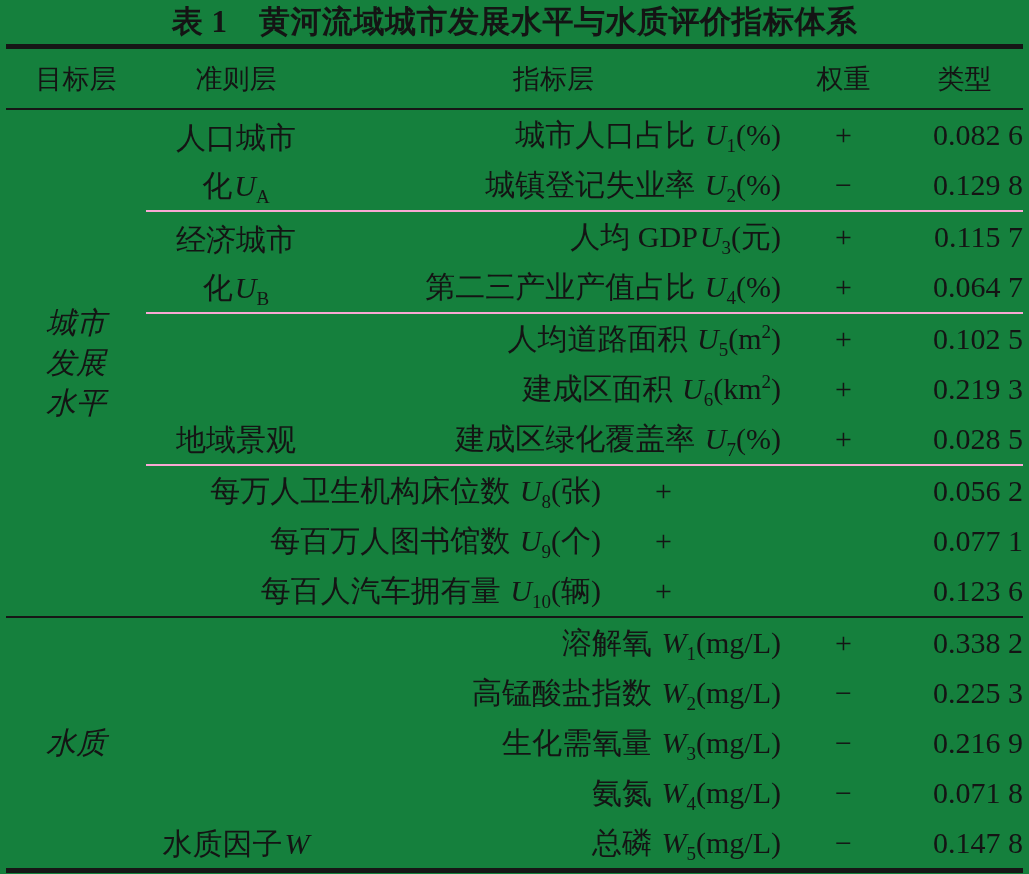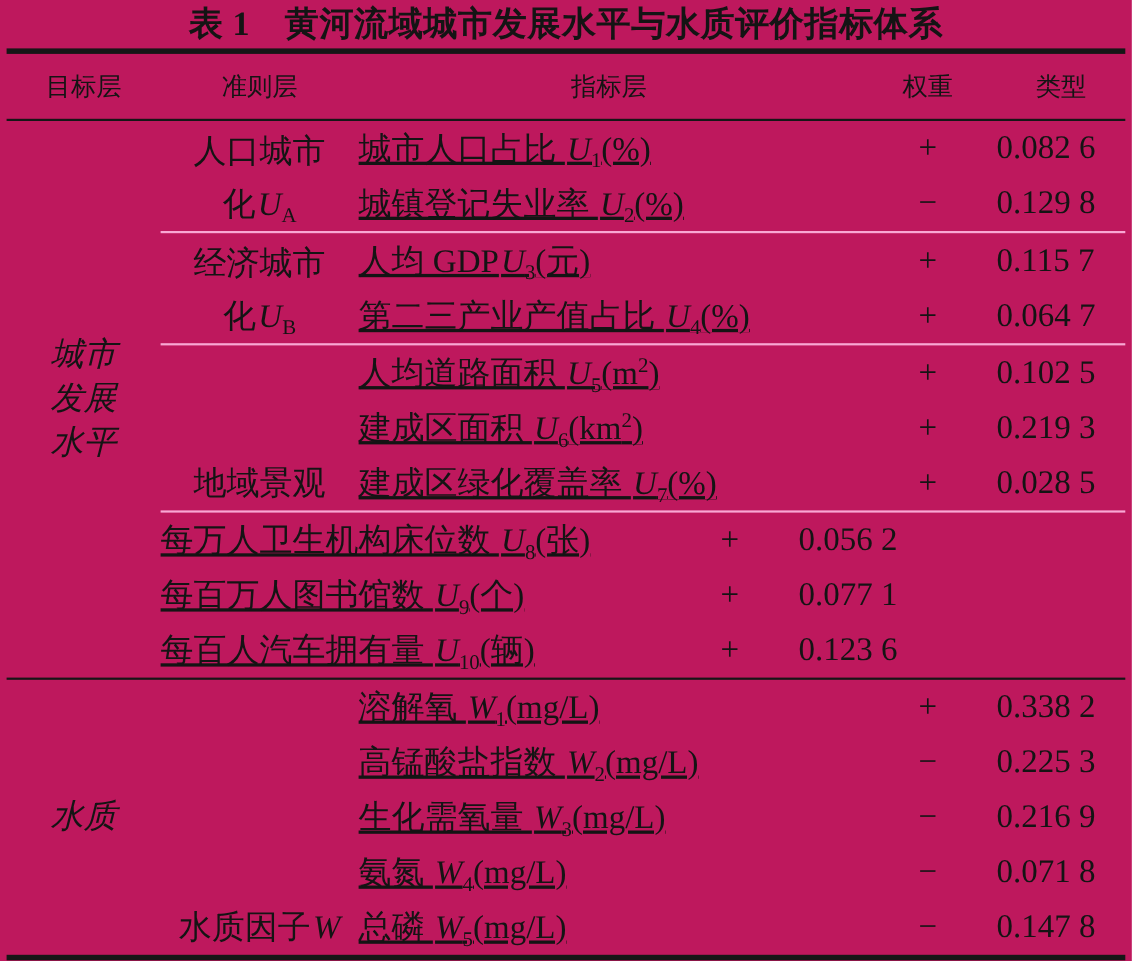--- a/index.html
+++ b/index.html
@@ -1,30 +1,30 @@
 <!DOCTYPE html>
 <html><head>
 <meta charset="utf-8">
 <style>
   html, body { margin: 0; padding: 0; background: #ffffff; }
   .page {
-    width: 1029px; height: 874px; background: #be185d; color: #141414;
+    width: 1029px; height: 874px; background: #15803d; color: #141414;
     font-family: "Liberation Serif", "DejaVu Serif", serif;
     box-sizing: border-box; padding: 0 6px; overflow: hidden;
   }
   .title {
     height: 44px; display: flex; align-items: center; justify-content: center;
     font-size: 31px; font-weight: 700; letter-spacing: 0.5px;
   }
   .rule-thick { height: 5px; background: #161616; }
   .header-row {
     display: grid; grid-template-columns: 140px 180px 455px 125px 1fr;
     height: 59px; align-items: center; border-bottom: 2px solid #161616;
   }
-  .hcell { text-align: center; font-size: 23px; }
+  .hcell { text-align: center; font-size: 27px; }
   .sec { display: flex; }
   .sec2 { border-top: 2px solid #161616; }
   .target-cell {
     width: 140px; display: flex; flex-direction: column;
     justify-content: center; align-items: center;
     font-size: 30px; line-height: 40px; font-style: italic;
   }
   .groups { flex: 1; display: flex; flex-direction: column; }
   .group { display: flex; }
   .group + .group { border-top: 2px solid #f9a8d4; }
@@ -32,23 +32,23 @@
     width: 180px; display: flex; flex-direction: column;
     justify-content: flex-end; align-items: center;
     font-size: 30px; line-height: 48px;
   }
   .rows { flex: 1; display: flex; flex-direction: column; }
   .row {
     display: grid; grid-template-columns: 455px 125px 1fr;
     height: 50px; align-items: center;
   }
   .g2row .row, .sec2 .row { height: 50px; }
-  .cell-ind  { text-align: left; font-size: 30px; white-space: nowrap; text-decoration: underline; }
+  .cell-ind  { text-align: right; font-size: 30px; white-space: nowrap; }
   .cell-type { text-align: center; font-size: 30px; }
-  .cell-wt   { text-align: left; font-size: 30px; font-family: Liberation Serif, serif; }
+  .cell-wt   { text-align: right; font-size: 30px; font-family: Liberation Serif, serif; }
   .sym { font-style: italic; padding-left: 2px; }
   sub.sb { font-size: 19px; line-height: 0; }
   sup.sp { font-size: 19px; line-height: 0; }
   .crit-line { white-space: nowrap; }
 </style>
 </head>
 <body>
 
 <div class="page">
 

